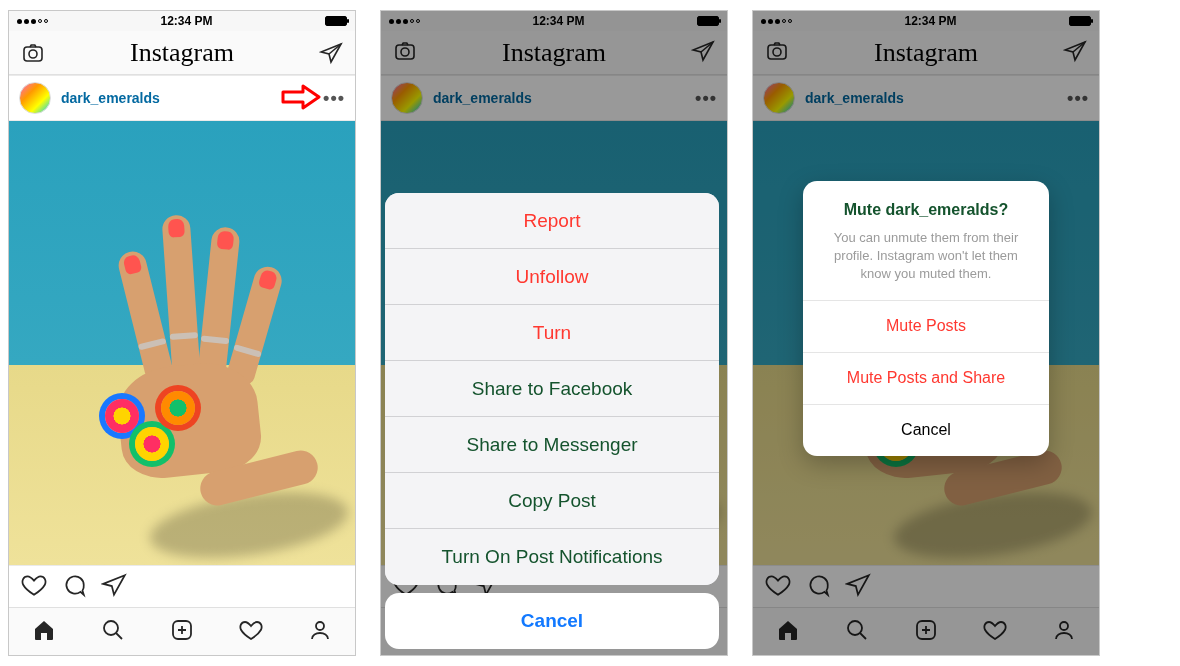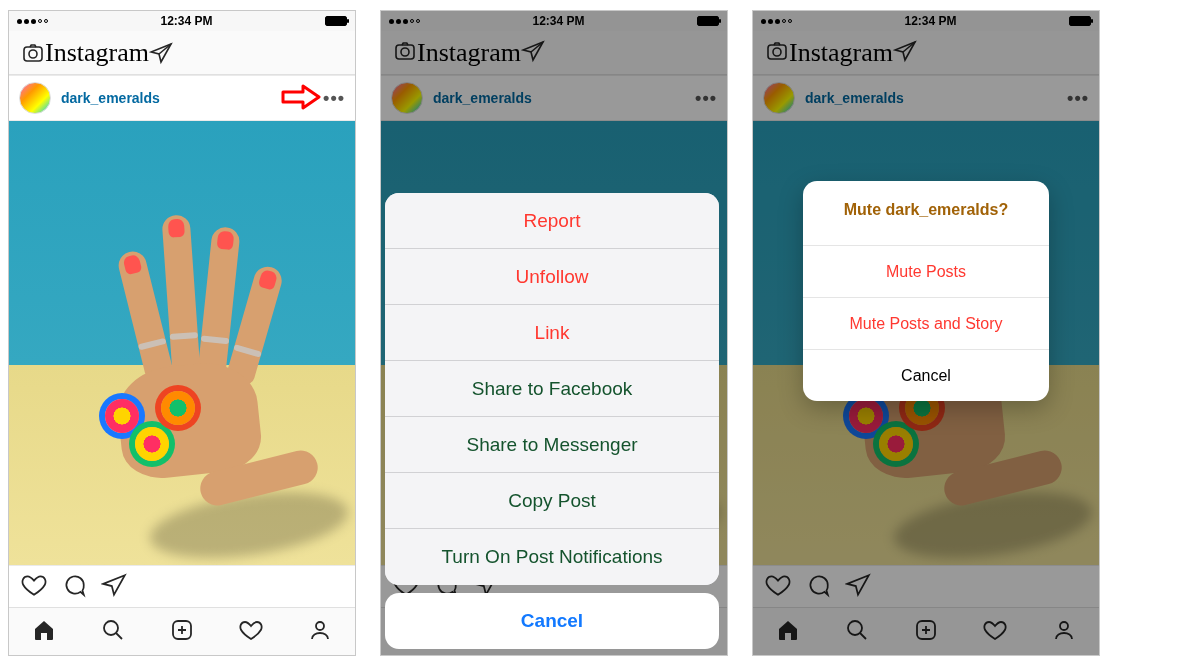--- a/index.html
+++ b/index.html
@@ -42,20 +42,21 @@
     width: 22px; height: 10px; border: 1px solid #000; border-radius: 2px; position: relative;
   }
   .battery::after { content:""; position:absolute; right:-3px; top:2px; width:2px; height:4px; background:#000; border-radius:1px;}
   .battery .fill { background:#000; width: 100%; height:100%; }
   .navbar {
     height: 44px;
     background: #fafafa;
     border-bottom: 1px solid #e0e0e0;
     display: flex;
     align-items: center;
+    justify-content: space-between;
     padding: 0 12px;
   }
   .camera-icon, .dm-icon, .home-icon, .search-icon, .add-icon, .heart-icon, .profile-icon, .comment-icon, .send-icon {
     display: inline-flex;
   }
   .ig-logo {
     font-family: "Brush Script MT", "Segoe Script", cursive;
     font-size: 26px;
     font-weight: 400;
   }
@@ -151,21 +152,21 @@
     height:56px; display:flex; align-items:center; justify-content:center;
     font-size:19px; font-weight:600; color:#1279ff;
   }
   
   .alert {
     position:absolute; left:50px; right:50px; top:170px; z-index:30;
     background:#fff; border-radius:14px; overflow:hidden;
     box-shadow:0 8px 24px rgba(0,0,0,0.25);
   }
   .alert-head { padding:20px 18px 16px; text-align:center; }
-  .alert-title { font-size:16px; font-weight:600; color:#a16207; margin-bottom:10px; }
+  .alert-title { font-size:16px; font-weight:600; color:#14532d; margin-bottom:10px; }
   .alert-msg { font-size:13px; color:#9b9b9b; line-height:1.4; }
   .alert-item {
     height:52px; display:flex; align-items:center; justify-content:center;
     font-size:16px; border-top:1px solid #e5e5e5;
   }
   .alert-item.destructive { color:#ff3830; }
   .alert-item.cancel { color:#000; }
 
   
 </style>
@@ -369,21 +370,21 @@
           <path d="M4 21c0-4 4-6 8-6s8 2 8 6"></path>
         </svg></span>
   </div>
 
   <div class="dim"></div>
 
   <div class="sheet-wrap">
     <div class="sheet">
       <div class="sheet-item destructive">Report</div>
       <div class="sheet-item destructive">Unfollow</div>
-      <div class="sheet-item destructive">Link</div>
+      <div class="sheet-item destructive">Turn</div>
       <div class="sheet-item default">Share to Facebook</div>
       <div class="sheet-item default">Share to Messenger</div>
       <div class="sheet-item default">Copy Post</div>
       <div class="sheet-item default">Turn On Post Notifications</div>
     </div>
     <div class="sheet-cancel">Cancel</div>
   </div>
 </div>
 
 <div class="phone">
@@ -473,18 +474,19 @@
           <circle cx="12" cy="8" r="4"></circle>
           <path d="M4 21c0-4 4-6 8-6s8 2 8 6"></path>
         </svg></span>
   </div>
 
   <div class="dim"></div>
 
   <div class="alert">
     <div class="alert-head">
       <div class="alert-title">Mute dark_emeralds?</div>
+      <div class="alert-msg">You can unmute them from their profile. Instagram won't let them know you muted them.</div>
     </div>
     <div class="alert-item destructive">Mute Posts</div>
-    <div class="alert-item destructive">Mute Posts and Story</div>
+    <div class="alert-item destructive">Mute Posts and Share</div>
     <div class="alert-item cancel">Cancel</div>
   </div>
 </div>
 
 </body></html>

